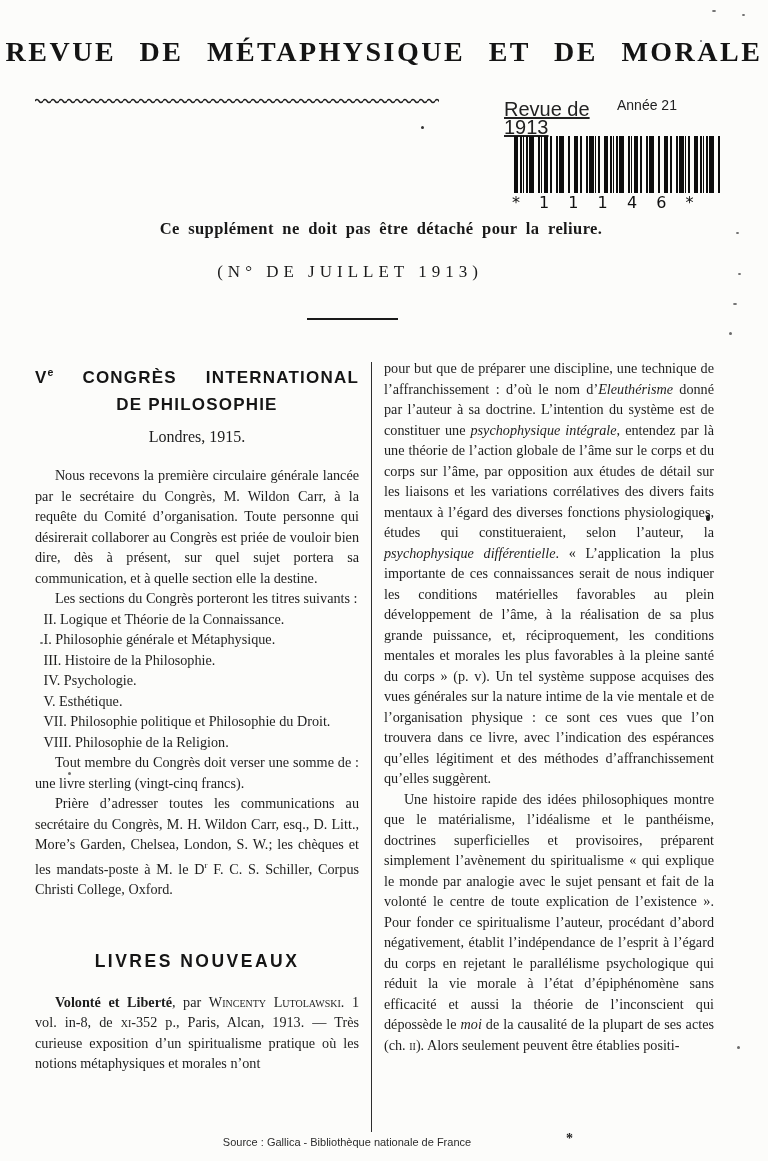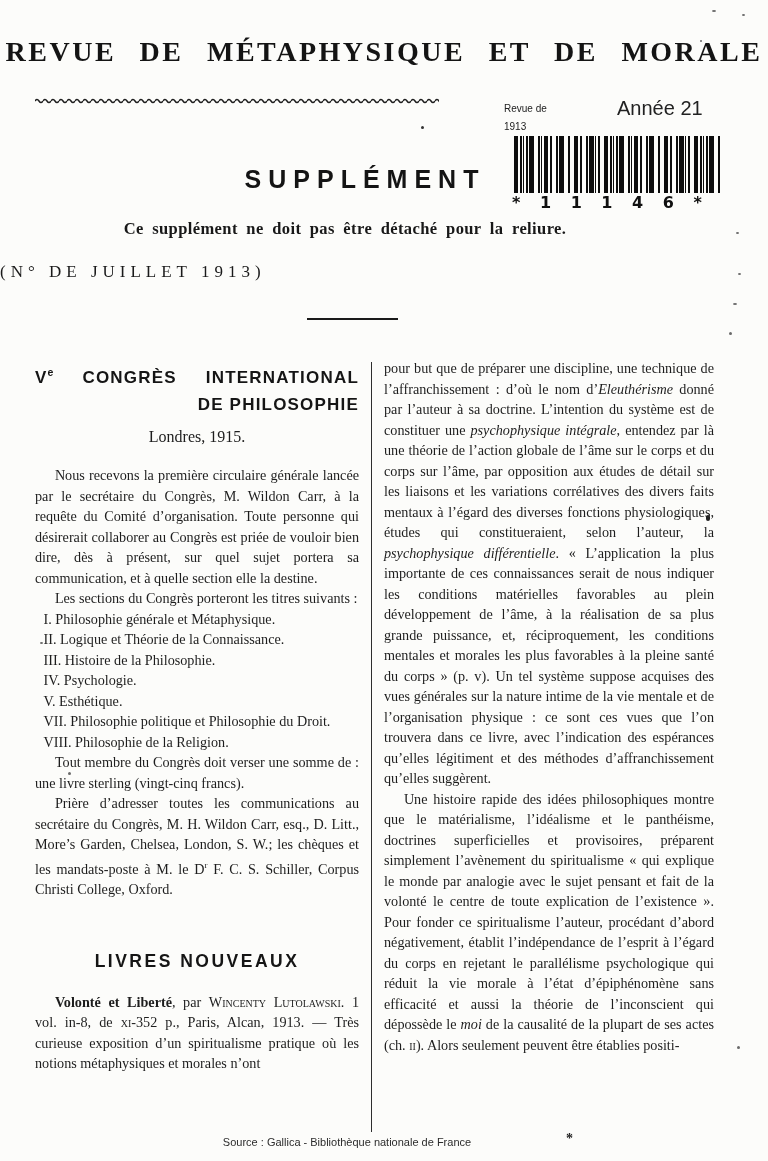--- a/index.html
+++ b/index.html
@@ -6,60 +6,60 @@
   .page{position:relative;width:768px;height:1161px;background:#fcfcfa;overflow:hidden;
         font-family:"Liberation Serif","DejaVu Serif",serif;color:#1d1d1d;}
 
   .masthead{position:absolute;top:36px;left:0;width:768px;text-align:center;
     font-family:"Liberation Serif","DejaVu Serif",serif;font-weight:bold;font-size:28px;
     letter-spacing:2.5px;word-spacing:14px;color:#141414;}
 
   .wavy{position:absolute;top:97px;left:35px;}
 
   .stamp-revue{position:absolute;top:100px;left:504px;
-    font-family:"Liberation Sans","DejaVu Sans",sans-serif;font-size:10px;line-height:18px;color:#222;}
+    font-family:"Liberation Sans","DejaVu Sans",sans-serif;font-size:20px;line-height:18px;color:#222;text-decoration:underline;}
   .stamp-annee{position:absolute;top:97px;left:617px;
-    font-family:"Liberation Sans","DejaVu Sans",sans-serif;font-size:20px;color:#222;}
+    font-family:"Liberation Sans","DejaVu Sans",sans-serif;font-size:14px;color:#222;}
 
   .barcode{position:absolute;top:136px;left:514px;width:206px;height:57px;
     background:
       repeating-linear-gradient(90deg,#0d0d0d 0 2px,transparent 2px 6px),
       repeating-linear-gradient(90deg,#0d0d0d 0 4px,transparent 4px 15px),
       repeating-linear-gradient(90deg,#0d0d0d 0 1px,transparent 1px 9px);}
   .barcode-digits{position:absolute;top:193px;left:512px;width:214px;
-    font-family:"DejaVu Sans","Liberation Sans",sans-serif;font-size:16px;font-weight:bold;
+    font-family:"DejaVu Sans","Liberation Sans",sans-serif;font-size:16px;font-weight:normal;
     letter-spacing:7px;color:#101010;white-space:nowrap;}
 
   .supplement{position:absolute;top:165px;left:0;width:730px;text-align:center;
     font-family:"Liberation Sans","DejaVu Sans",sans-serif;font-weight:bold;font-size:25px;
     letter-spacing:7px;color:#141414;}
 
   .notice{position:absolute;top:219px;left:0;width:690px;text-align:center;
-    font-weight:bold;font-size:16.5px;letter-spacing:0.4px;word-spacing:4px;color:#181818;}
+    font-weight:bold;font-size:16.5px;letter-spacing:0.4px;word-spacing:4px;color:#181818;padding-left:36px;}
 
-  .issue-line{position:absolute;top:262px;left:0;width:700px;text-align:left;
+  .issue-line{position:absolute;top:262px;left:0;width:700px;text-align:center;
     font-size:17px;letter-spacing:5px;color:#1a1a1a;}
 
   .short-rule{position:absolute;top:318px;left:307px;width:91px;height:2px;background:#1a1a1a;}
 
   .column-divider{position:absolute;top:362px;left:371px;width:1px;height:770px;background:#2e2e2e;}
 
   .col{position:absolute;font-size:14.2px;line-height:20.5px;text-align:justify;}
   .col-left{top:362px;left:35px;width:324px;}
   .col-right{top:358px;left:384px;width:330px;}
 
   .col p{margin:0;}
   .indent{text-indent:1.4em;}
   .no-indent{text-indent:0;}
   .sections-list p{text-indent:0.6em;}
 
   .congress-heading-row{display:flex;justify-content:space-between;align-items:baseline;
     font-family:"Liberation Sans","DejaVu Sans",sans-serif;font-weight:bold;font-size:17px;
     letter-spacing:1.2px;color:#151515;text-align:left;}
-  .congress-heading-2{text-align:right;font-family:"Liberation Sans","DejaVu Sans",sans-serif;
+  .congress-heading-2{text-align:center;font-family:"Liberation Sans","DejaVu Sans",sans-serif;
     font-weight:bold;font-size:17px;letter-spacing:1.2px;color:#151515;margin-top:7px;}
   .subheading{text-align:center;font-size:16px;margin-top:11px;margin-bottom:18px;}
 
   .books-heading{margin-top:52px;margin-bottom:20px;text-align:center;
     font-family:"Liberation Sans","DejaVu Sans",sans-serif;font-weight:bold;font-size:17.5px;
     letter-spacing:2.5px;color:#151515;}
 
   .run-i{font-style:italic;}
   .run-b{font-weight:bold;}
   .run-sc{font-variant:small-caps;}
@@ -89,21 +89,20 @@
 
   <div class="stamp-revue">
     <div>Revue de</div>
     <div>1913</div>
   </div>
   <div class="stamp-annee">Année 21</div>
 
   <div class="barcode"></div>
   <div class="barcode-digits">* 1 1 1 4 6 *</div>
 
-  <div class="supplement">SUPPLÉMENT</div>
 
   <div class="notice">Ce supplément ne doit pas être détaché pour la reliure.</div>
 
   <div class="issue-line">(N° DE JUILLET 1913)</div>
 
   <div class="short-rule"></div>
 
   <div class="column-divider"></div>
 
   <div class="col col-left">
@@ -112,22 +111,22 @@
       <span>CONGRÈS</span>
       <span>INTERNATIONAL</span>
     </div>
     <div class="congress-heading-2">DE PHILOSOPHIE</div>
     <div class="subheading">Londres, 1915.</div>
 
     <p class="indent">Nous recevons la première circulaire générale lancée par le secrétaire du Congrès, M. Wildon Carr, à la requête du Comité d’organisation. Toute personne qui désirerait collaborer au Congrès est priée de vouloir bien dire, dès à présent, sur quel sujet portera sa communication, et à quelle section elle la destine.</p>
     <p class="indent">Les sections du Congrès porteront les titres suivants :</p>
 
     <div class="sections-list">
+        <p>II. Logique et Théorie de la Connaissance.</p>
         <p>I. Philosophie générale et Métaphysique.</p>
-        <p>II. Logique et Théorie de la Connaissance.</p>
         <p>III. Histoire de la Philosophie.</p>
         <p>IV. Psychologie.</p>
         <p>V. Esthétique.</p>
         <p>VII. Philosophie politique et Philosophie du Droit.</p>
         <p>VIII. Philosophie de la Religion.</p>
       </div>
 
     <p class="indent">Tout membre du Congrès doit verser une somme de : une livre sterling (vingt-cinq francs).</p>
     <p class="indent"><span>Prière d’adresser toutes les communications au secrétaire du Congrès, M. H. Wildon Carr, esq., D. Litt., More’s Garden, Chelsea, London, S. W.; les chèques et les mandats-poste à M. le D</span><span class="run-sup">r</span><span> F. C. S. Schiller, Corpus Christi College, Oxford.</span></p>
 

